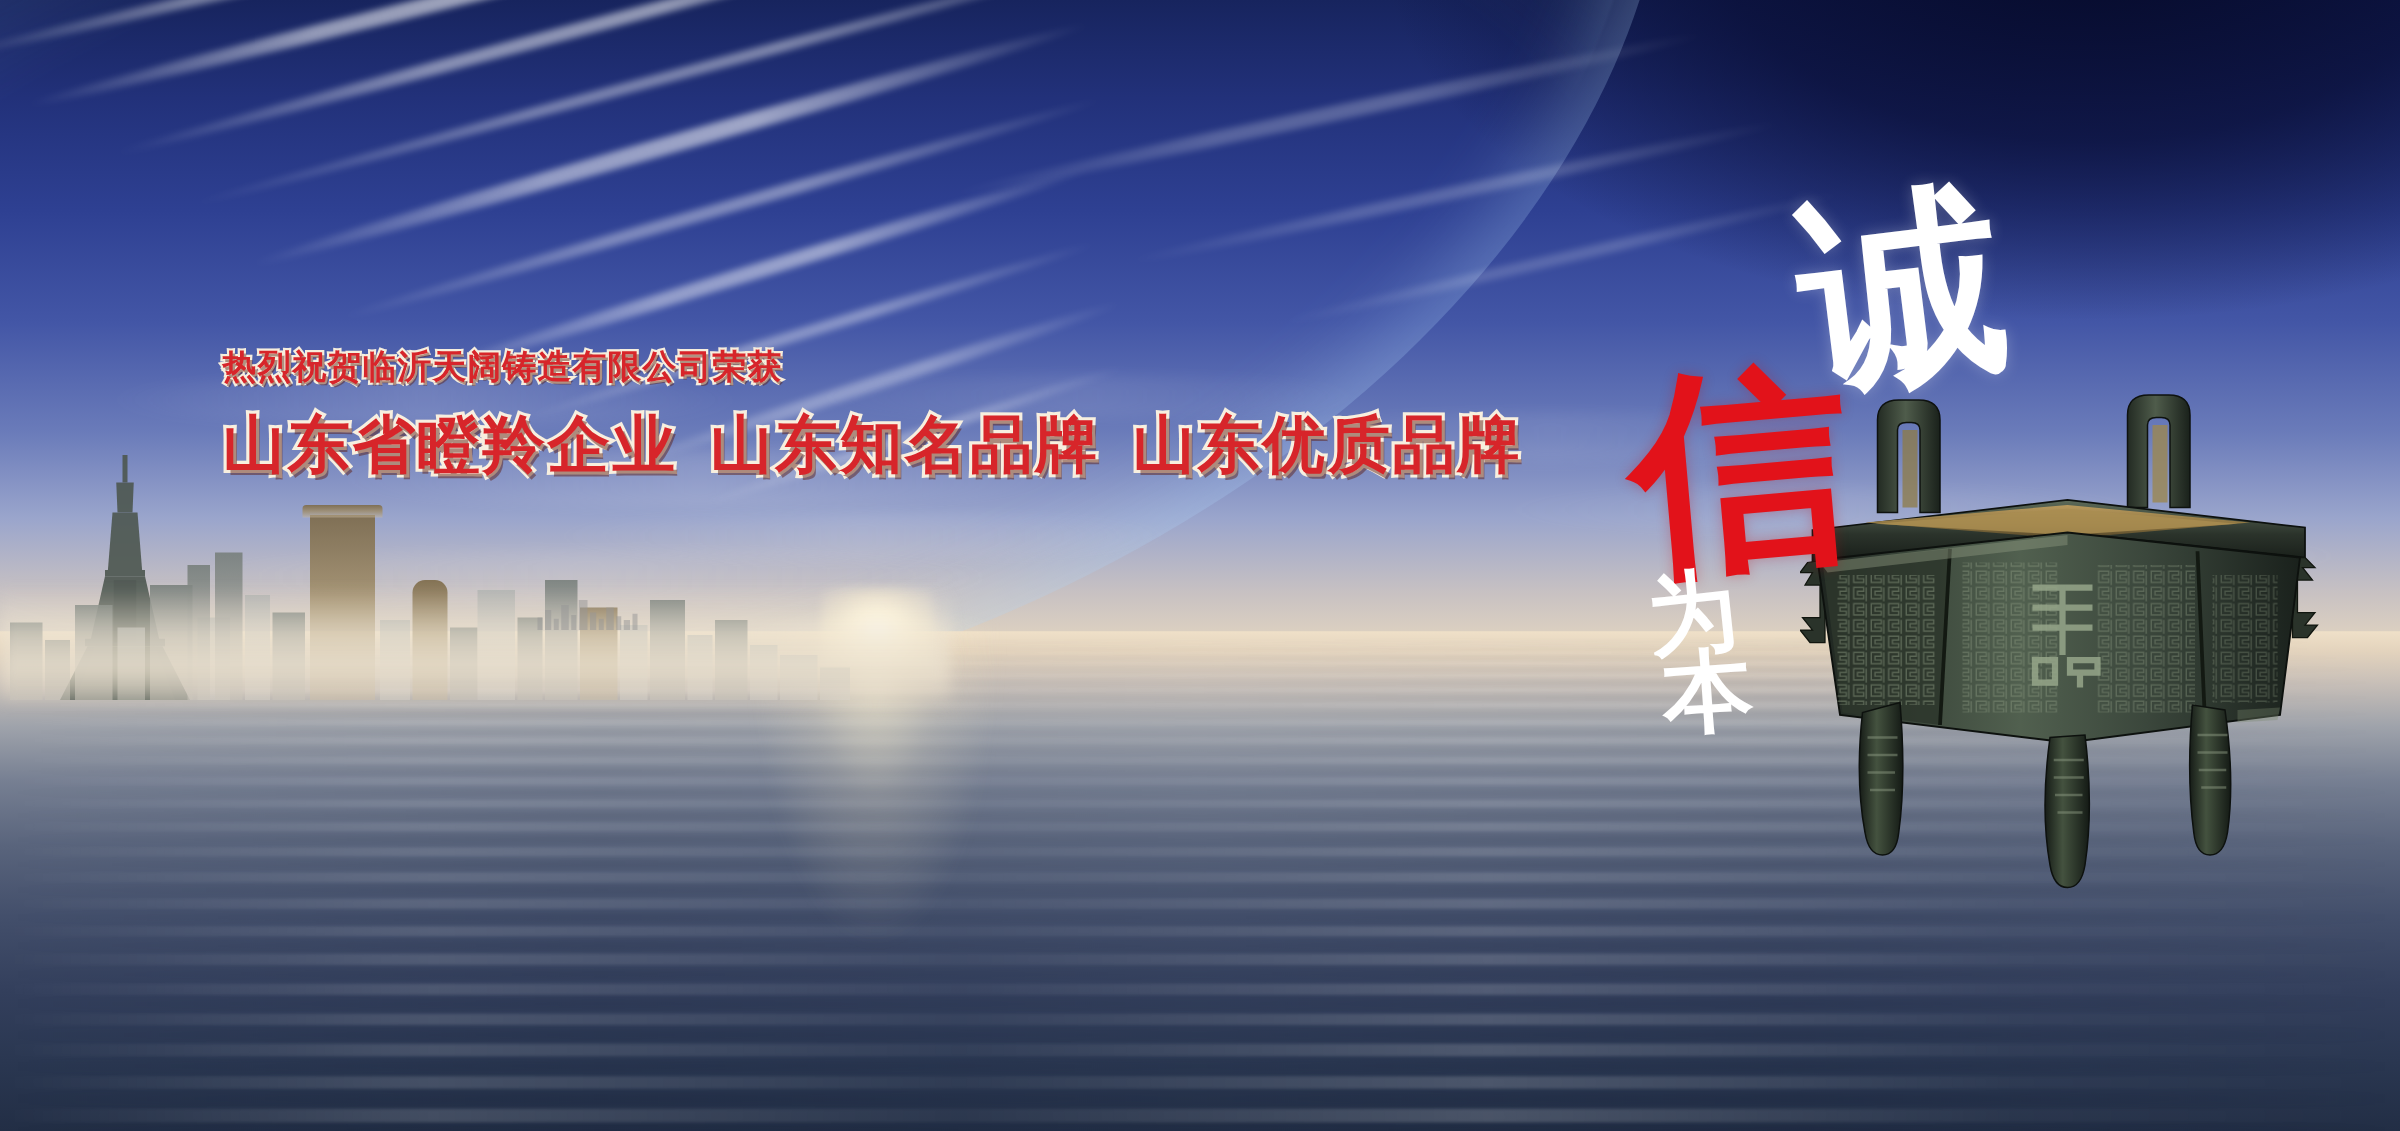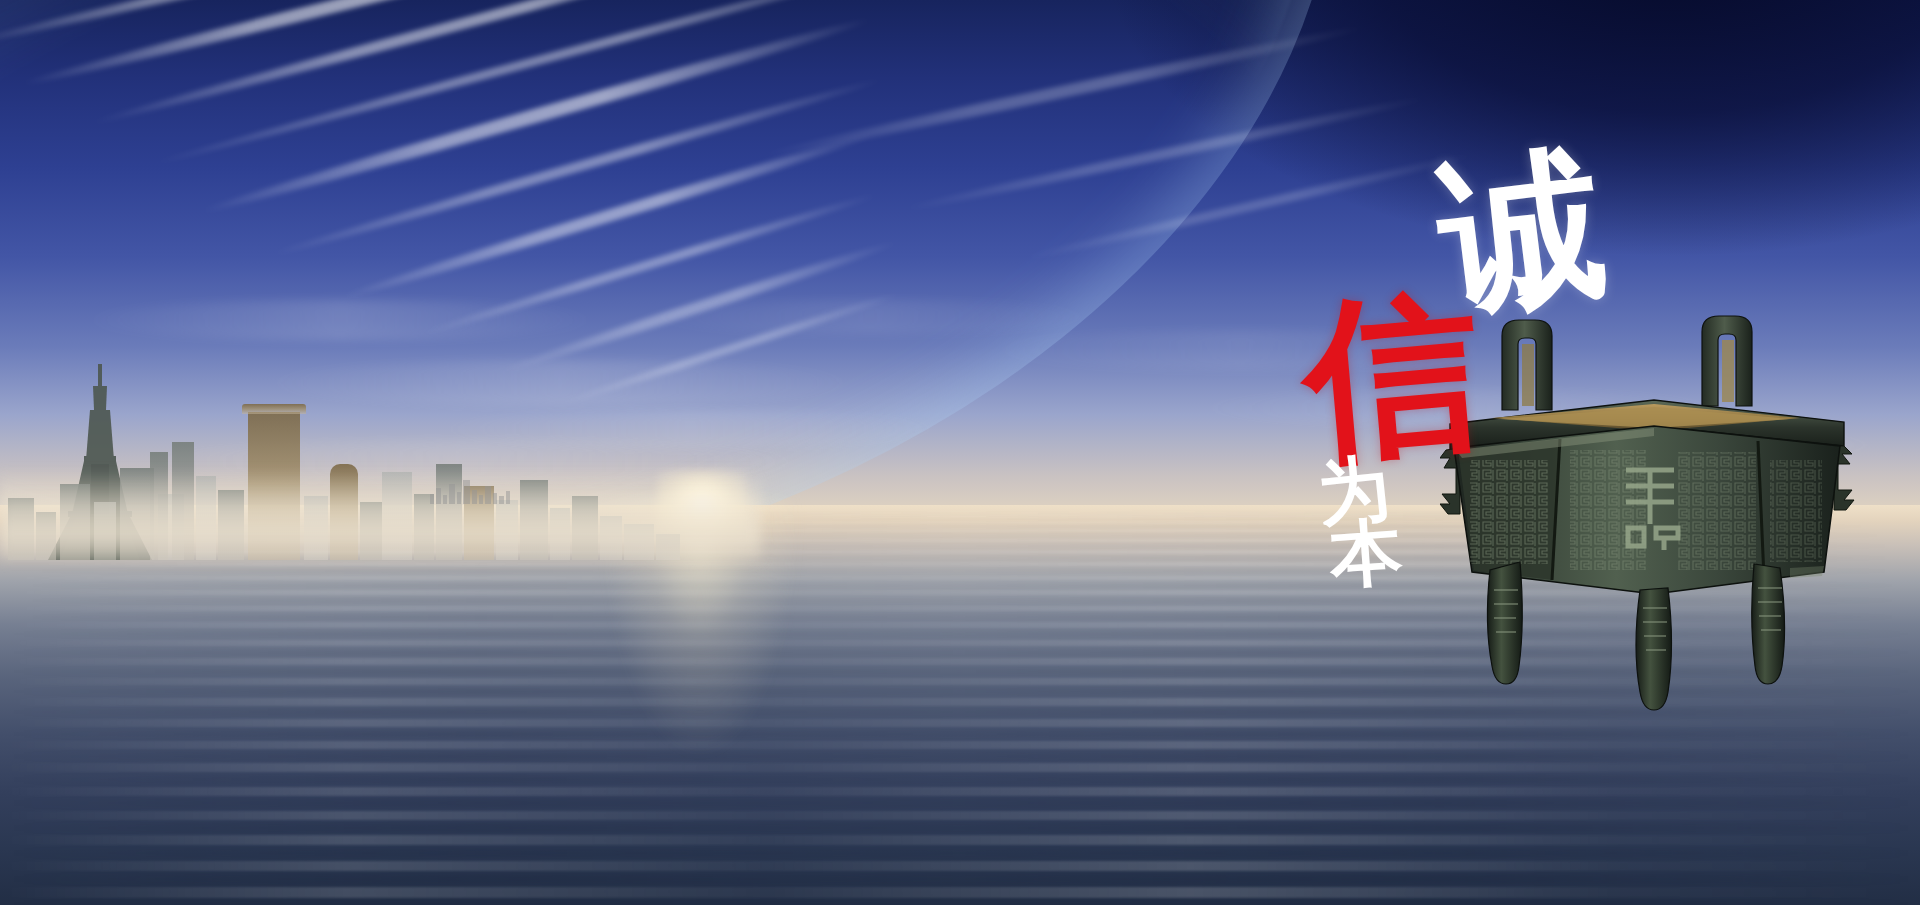--- a/index.html
+++ b/index.html
@@ -472,15 +472,19 @@
     <span>信</span>
   </div>
   <div class="callig cal-wei noclick">
     <span>为</span>
   </div>
   <div class="callig cal-ben noclick">
     <span>本</span>
   </div>
 
   <div class="headline-block">
+    <div class="hl-small">热烈祝贺临沂天阔铸造有限公司荣获</div>
+    <div class="hl-big">
+      <span>山东省瞪羚企业</span><span class="gap"></span><span>山东知名品牌</span><span class="gap"></span><span>山东优质品牌</span>
+    </div>
   </div>
 
 </div>
 
 </body></html>

